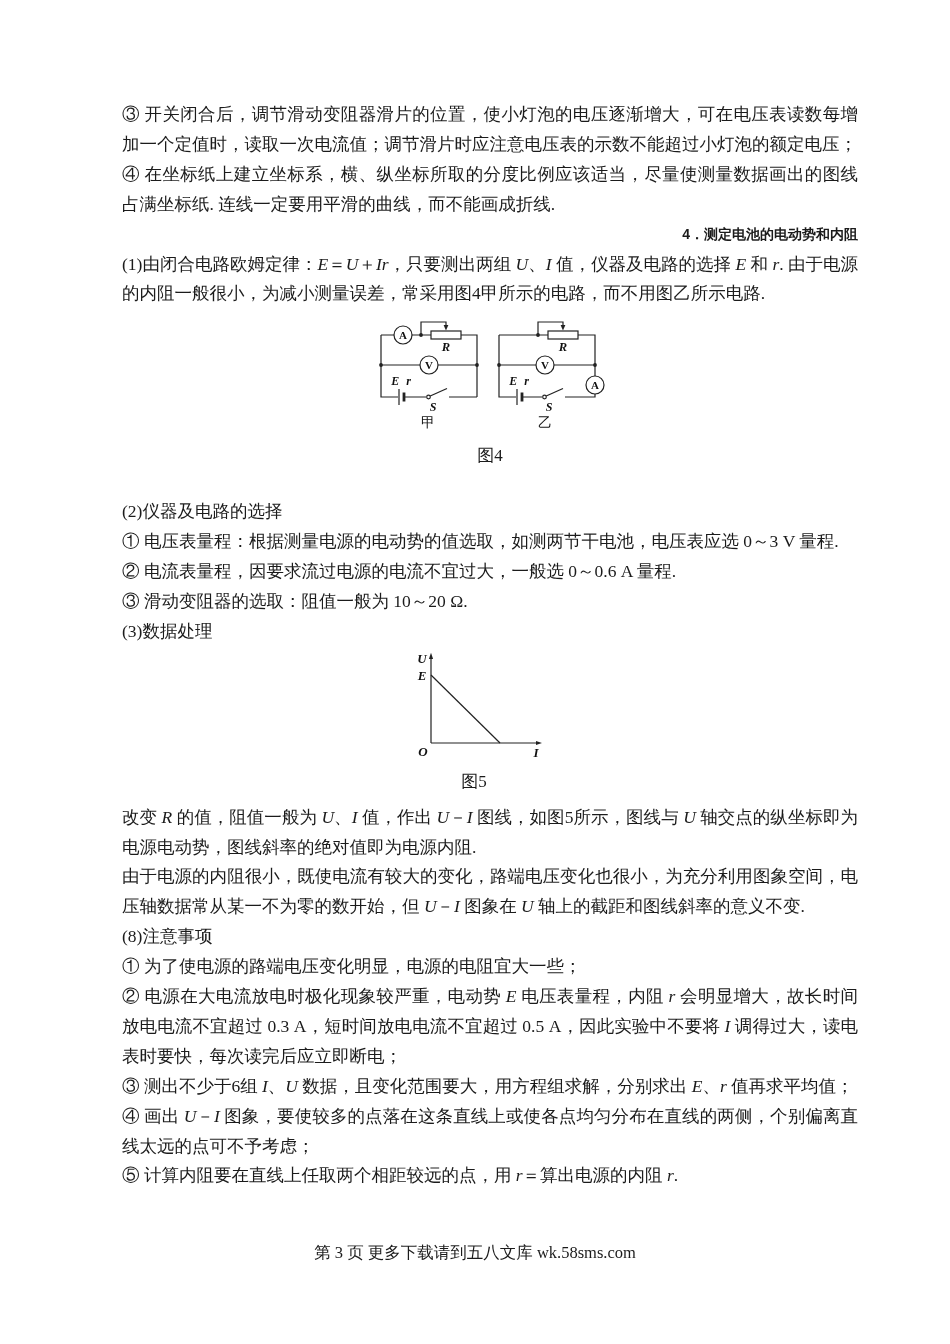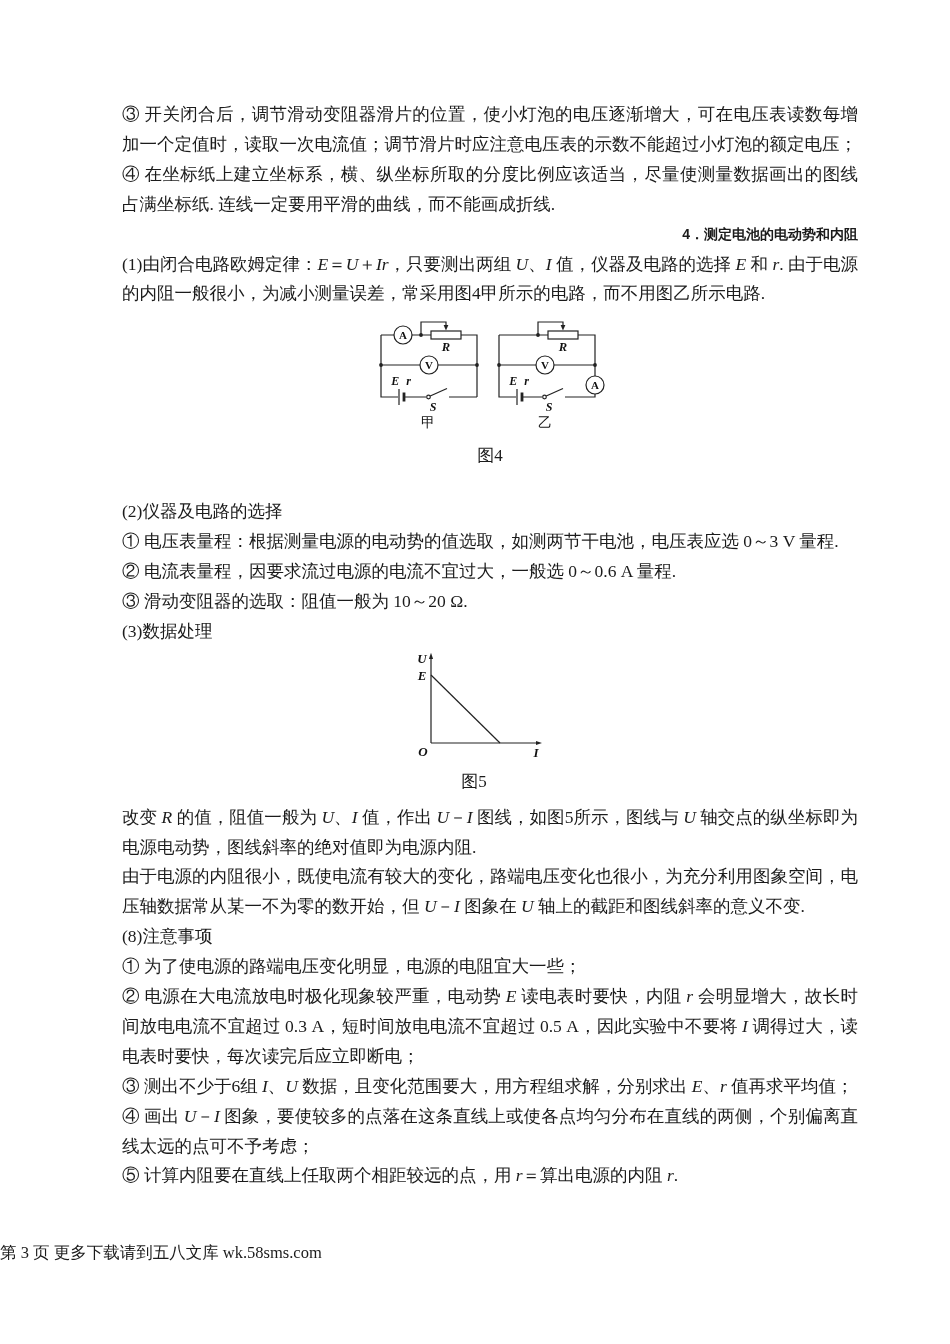--- a/index.html
+++ b/index.html
@@ -32,21 +32,21 @@
   .dot{fill:#222;stroke:none;}
   .thick{stroke:#222;stroke-width:2.8;fill:none;}
   .arrowhead{fill:#222;stroke:none;}
   .sv-m{font:bold 11px "Liberation Serif",serif;fill:#111;text-anchor:middle;}
   .sv-var{font:italic bold 12.5px "Liberation Serif",serif;fill:#111;text-anchor:middle;}
   .sv-er{font:italic bold 12px "Liberation Serif",serif;fill:#111;text-anchor:middle;letter-spacing:2px;}
   .sv-s{font:italic bold 12px "Liberation Serif",serif;fill:#111;text-anchor:middle;}
   .sv-cjk{font:14px "Liberation Serif",serif;fill:#111;text-anchor:middle;}
   .sv-ax{font:italic bold 13px "Liberation Serif",serif;fill:#111;text-anchor:middle;}
   #footer{
-    position:absolute;left:0;top:1242px;width:950px;
+    position:absolute;left:0;top:1242px;width:950px;text-align:center;
     font-size:16.5px;color:#1b1b1b;
     font-family:"Liberation Serif","DejaVu Serif",serif;
   }
 </style>
 </head>
 <body>
 
 <div id="content">
     <p class="para"><span>③ 开关闭合后，调节滑动变阻器滑片的位置，使小灯泡的电压逐渐增大，可在电压表读数每增加一个定值时，读取一次电流值；调节滑片时应注意电压表的示数不能超过小灯泡的额定电压；</span></p>
     <p class="para"><span>④ 在坐标纸上建立坐标系，横、纵坐标所取的分度比例应该适当，尽量使测量数据画出的图线占满坐标纸. 连线一定要用平滑的曲线，而不能画成折线.</span></p>
@@ -135,19 +135,19 @@
         <text class="sv-ax" x="24" y="109">O</text>
         <text class="sv-ax" x="137" y="110">I</text>
       </svg>
       <span class="figcaption">图5</span>
     </span>
   </div>
 <p class="para"><span>改变 </span><span class="v">R</span><span> 的值，阻值一般为 </span><span class="v">U</span><span>、</span><span class="v">I</span><span> 值，作出 </span><span class="v">U</span><span>－</span><span class="v">I</span><span> 图线，如图5所示，图线与 </span><span class="v">U</span><span> 轴交点的纵坐标即为电源电动势，图线斜率的绝对值即为电源内阻.</span></p>
     <p class="para"><span>由于电源的内阻很小，既使电流有较大的变化，路端电压变化也很小，为充分利用图象空间，电压轴数据常从某一不为零的数开始，但 </span><span class="v">U</span><span>－</span><span class="v">I</span><span> 图象在 </span><span class="v">U</span><span> 轴上的截距和图线斜率的意义不变.</span></p>
     <p class="para"><span>(8)注意事项</span></p>
     <p class="para"><span>① 为了使电源的路端电压变化明显，电源的电阻宜大一些；</span></p>
-    <p class="para"><span>② 电源在大电流放电时极化现象较严重，电动势 </span><span class="v">E</span><span> 读电表时要快，内阻 </span><span class="v">r</span><span> 会明显增大，故长时间放电电流不宜超过 0.3 A，短时间放电电流不宜超过 0.5 A，因此实验中不要将 </span><span class="v">I</span><span> 调得过大，读电表时要快，每次读完后应立即断电；</span></p>
+    <p class="para"><span>② 电源在大电流放电时极化现象较严重，电动势 </span><span class="v">E</span><span> 电压表量程，内阻 </span><span class="v">r</span><span> 会明显增大，故长时间放电电流不宜超过 0.3 A，短时间放电电流不宜超过 0.5 A，因此实验中不要将 </span><span class="v">I</span><span> 调得过大，读电表时要快，每次读完后应立即断电；</span></p>
     <p class="para"><span>③ 测出不少于6组 </span><span class="v">I</span><span>、</span><span class="v">U</span><span> 数据，且变化范围要大，用方程组求解，分别求出 </span><span class="v">E</span><span>、</span><span class="v">r</span><span> 值再求平均值；</span></p>
     <p class="para"><span>④ 画出 </span><span class="v">U</span><span>－</span><span class="v">I</span><span> 图象，要使较多的点落在这条直线上或使各点均匀分布在直线的两侧，个别偏离直线太远的点可不予考虑；</span></p>
     <p class="para"><span>⑤ 计算内阻要在直线上任取两个相距较远的点，用 </span><span class="v">r</span><span>＝算出电源的内阻 </span><span class="v">r</span><span>.</span></p>
   </div>
 
 <div id="footer">第 3 页 更多下载请到五八文库 wk.58sms.com</div>
 
 </body></html>

